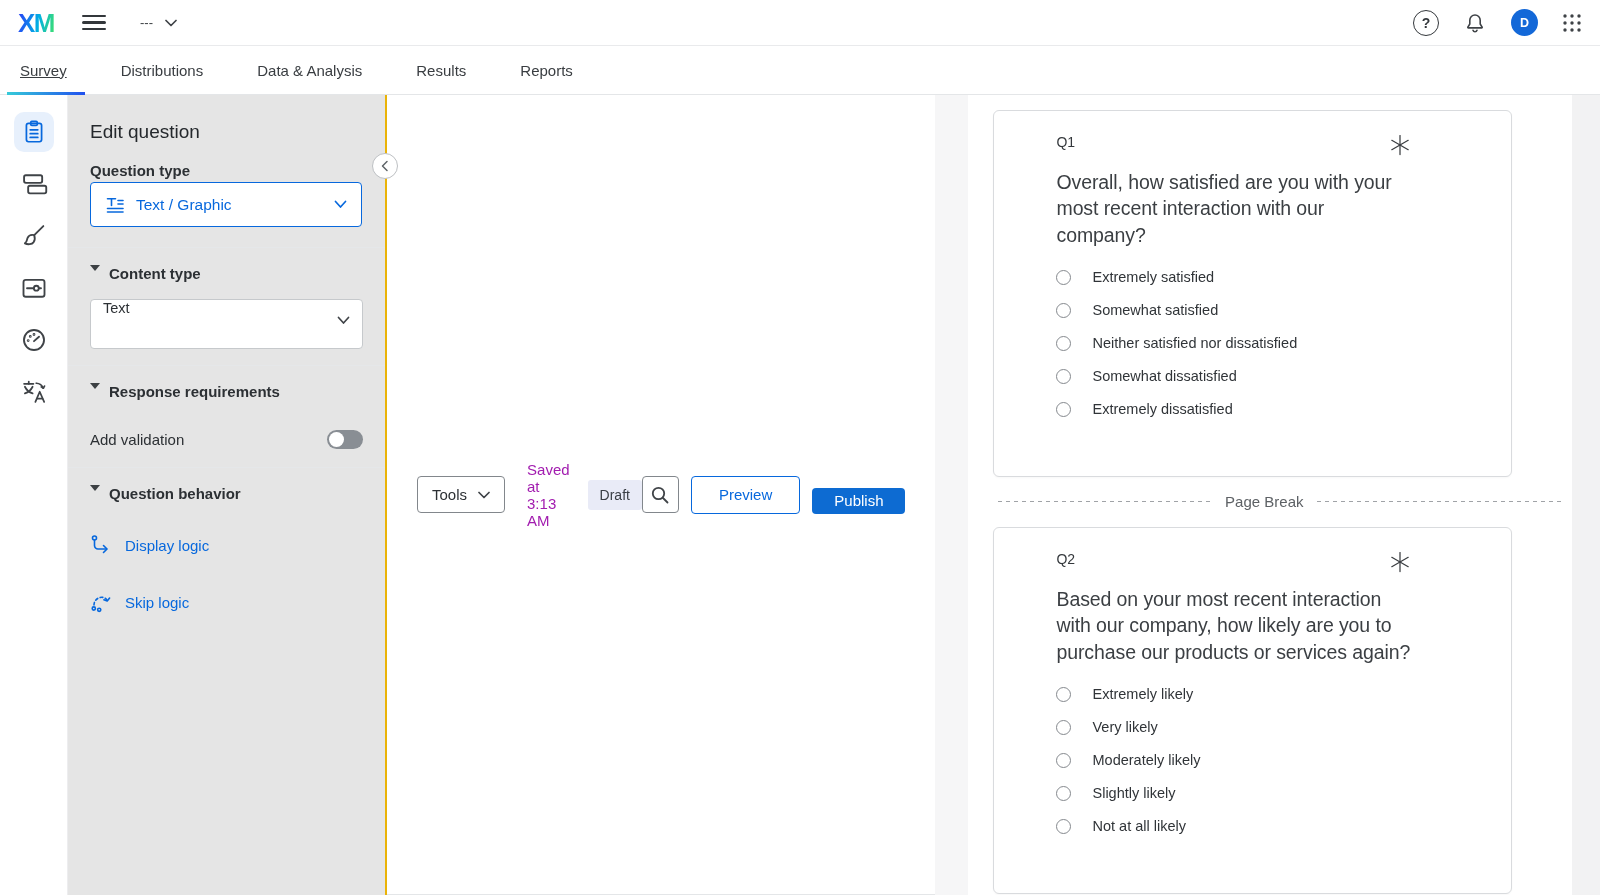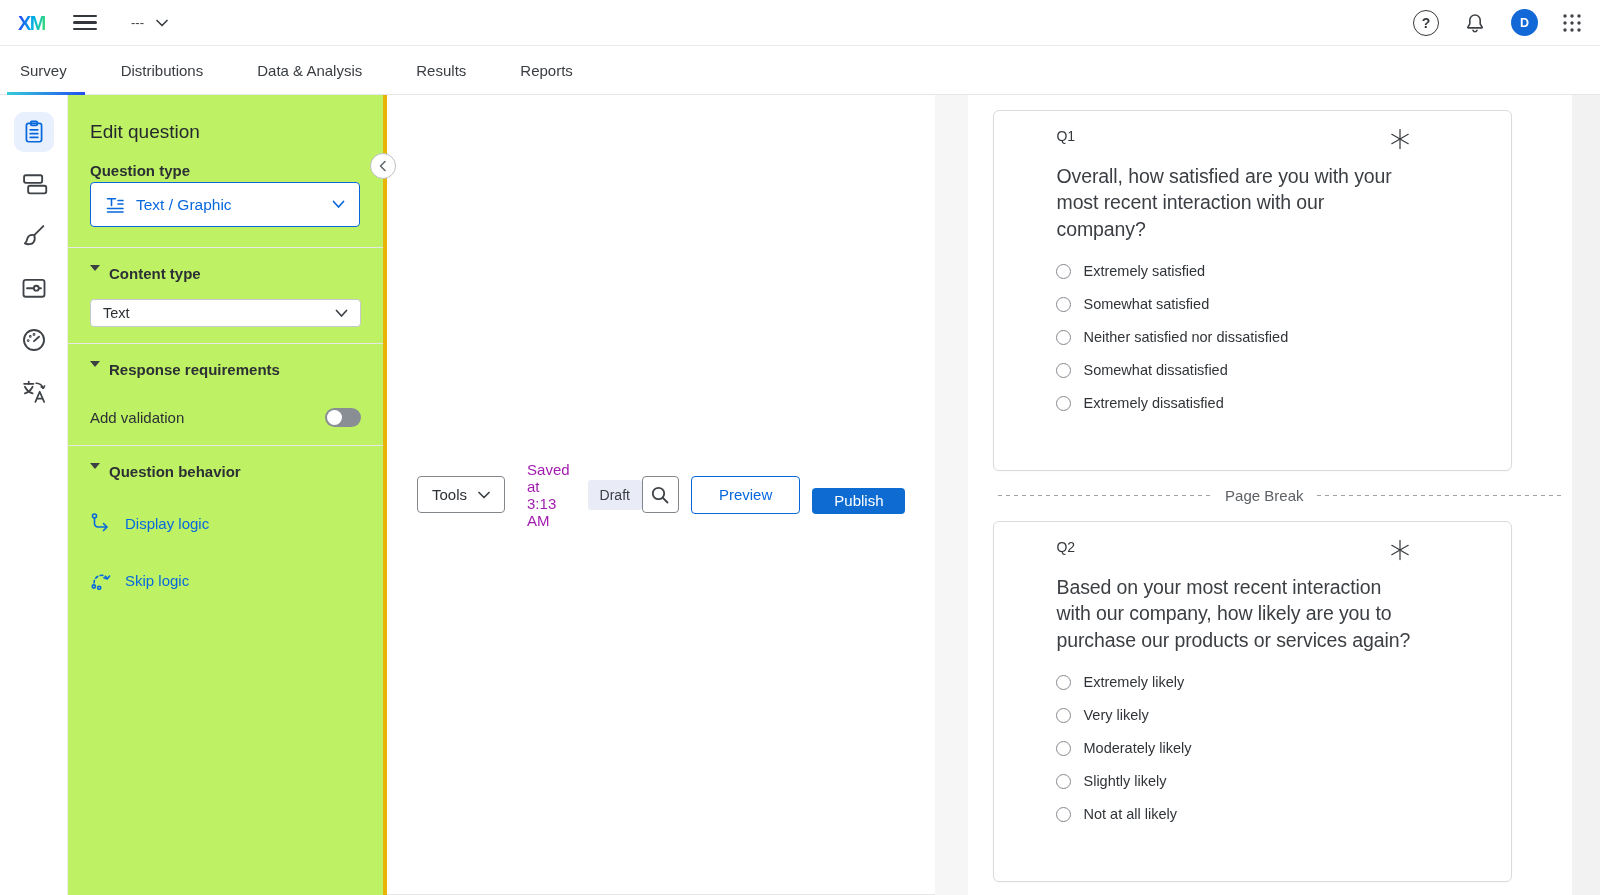--- a/index.html
+++ b/index.html
@@ -2,64 +2,64 @@
 <html><head>
 <meta charset="utf-8">
 <style>
   * { box-sizing: border-box; margin: 0; padding: 0; }
   html,body { width:1600px; height:895px; overflow:hidden; }
   body { font-family:"Liberation Sans", sans-serif; background:#fff; color:#2c3034; }
   .app { width:1600px; height:895px; display:flex; flex-direction:column; }
 
   
   .navbar { flex:0 0 46px; display:flex; align-items:center; padding:0 18px; border-bottom:1px solid #e9eaec; background:#fff; }
-  .logo { font-size:20px; font-weight:800; letter-spacing:-1.5px; line-height:1;
+  .logo { font-size:26px; font-weight:800; letter-spacing:-1.5px; line-height:1;
           background:linear-gradient(100deg,#2b3af7 0%,#00b0e4 55%,#3ee06e 100%);
           -webkit-background-clip:text; background-clip:text; color:transparent; cursor:pointer;text-align:center; }
   .hamburger { margin-left:28px; width:24px; height:16px; display:flex; flex-direction:column; justify-content:space-between; cursor:pointer; }
   .hamburger i { display:block; height:2.4px; background:#33373b; border-radius:2px; }
   .project-switch { margin-left:34px; display:flex; align-items:center; gap:12px; font-size:13px; color:#3c4043; cursor:pointer; }
   .nav-right { margin-left:auto; display:flex; align-items:center; gap:24px; }
   .help-icon { width:26px; height:26px; border:1.8px solid #33373b; border-radius:50%; display:flex; align-items:center; justify-content:center;
                font-size:14px; font-weight:700; color:#33373b; cursor:pointer; }
   .avatar { width:27px; height:27px; border-radius:50%; background:#1368d8; color:#fff; font-size:12.5px; font-weight:700;
             display:flex; align-items:center; justify-content:center; cursor:pointer; }
   .icon-plain { cursor:pointer; display:flex; }
 
   
   .tabbar { flex:0 0 49px; display:flex; align-items:stretch; padding:0 20px; border-bottom:1px solid #e4e6e8; background:#fff; }
   .tab { position:relative; display:flex; align-items:center; padding:0 27px; font-size:15px; color:#393d41; cursor:pointer; white-space:nowrap; }
-  .tab:first-child { padding-left:0; }
+  .tab:first-child { padding-left:0;text-decoration:underline; }
   .tab.active::after { content:""; position:absolute; left:-13px; right:9px; bottom:-1px; height:3px;
                        background:linear-gradient(90deg,#36cbd9,#2050ee); }
 
   
   .body-row { flex:1; display:flex; min-height:0; }
 
   
   .rail { flex:0 0 68px; border-right:1px solid #ededef; background:#fff; display:flex; flex-direction:column; align-items:center; padding-top:17px; gap:12px; }
   .rail-item { width:40px; height:40px; border-radius:10px; display:flex; align-items:center; justify-content:center; cursor:pointer; }
   .rail-item.active { background:#e7f0fc; }
   .rail-item svg { stroke:#3f4347; fill:none; stroke-width:1.6; stroke-linecap:round; stroke-linejoin:round; }
   .rail-item.active svg { stroke:#0768dd; }
 
   
-  .panel { flex:0 0 319px; border-right:4px solid #eab308; background:#bef264; position:relative; }
+  .panel { flex:0 0 319px; border-right:2px solid #eab308; background:#e5e5e5; position:relative; }
   .panel-title { font-size:19px; font-weight:400; color:#24282c; margin:26px 22px 0; }
   .qtype-label { margin:19px 22px 0; font-size:15px; font-weight:700; color:#2c3034; }
   .qtype-btn { margin:3px 22px 0; height:45px; width:calc(100% - 45px); border:1px solid #0768dd; border-radius:4px; background:#fff;
                display:flex; align-items:center; gap:11px; padding:0 14px; cursor:pointer; }
   .qtype-btn .lbl { color:#0768dd; font-size:15.5px; }
   .qtype-btn .chev { margin-left:auto; display:flex; }
   .divider { height:1px; background:#e5e7e9; }
   .d1 { margin-top:20px; } .d2 { margin-top:16px; } .d3 { margin-top:18px; }
   .section { padding:17px 22px 0; }
   .sec-head { display:flex; align-items:flex-start; gap:9px; font-size:15px; font-weight:700; color:#2c3034; cursor:pointer; }
-  .select { margin-top:17px; height:28px; border:1px solid #c6c9cc; border-radius:4px; background:#fff; display:flex; align-items:center;
-            padding:0 12px; font-size:14.5px; color:#2c3034; cursor:pointer; }
+  .select { margin-top:17px; height:50px; border:1px solid #c6c9cc; border-radius:4px; background:#fff; display:flex; 
+            padding:0 12px; font-size:14.5px; color:#2c3034; cursor:pointer;flex-direction:column; }
   .select .chev { margin-left:auto; display:flex; }
   .valid-row { margin-top:30px; display:flex; align-items:center; justify-content:space-between; font-size:15px; color:#2c3034; }
   .toggle { width:36px; height:19px; border-radius:10px; background:#898e94; position:relative; cursor:pointer; }
   .toggle .knob { position:absolute; left:2px; top:2px; width:15px; height:15px; border-radius:50%; background:#fff; }
   .logic-link { margin-top:32px; display:flex; align-items:center; gap:13px; color:#0768dd; font-size:15px; cursor:pointer; }
   .logic-link svg { stroke:#0768dd; fill:none; stroke-width:1.6; stroke-linecap:round; stroke-linejoin:round; }
   .collapse-btn { position:absolute; top:58px; right:-13px; width:26px; height:26px; border-radius:50%; background:#fff;
                   border:1px solid #bdc0c3; display:flex; align-items:center; justify-content:center; z-index:5; cursor:pointer; }
 
   
@@ -74,27 +74,27 @@
   .badge { margin-left:18px; background:#e9ebf7; color:#3a3e45; font-size:14px; padding:7px 12px; border-radius:3px; }
   .toolbar-right { margin-left:auto; display:flex; align-items:center; gap:12px; }
   .icon-btn { width:37px; height:37px; border:1px solid #82878c; border-radius:4px; background:#fff; display:flex; align-items:center; justify-content:center; cursor:pointer; }
   .btn-preview { height:38px; padding:0 27px; border:1px solid #0768dd; color:#0768dd; background:#fff; border-radius:4px; font-size:15px; cursor:pointer; }
   .btn-publish { height:26px; padding:0 22px; border:none; background:#0d6bd2; color:#fff; border-radius:4px; font-size:15px; cursor:pointer;margin-top:12px; }
 
   .content { flex:1; display:flex; min-height:0; background:#fff; }
   .gutter-left { flex:0 0 33px; background:#f6f6f7; }
   .canvas { flex:1; padding:15px 60px 0 25px; overflow:hidden; }
 
-  .qcard { background:#fff; border:1px solid #d9dbde; border-radius:6px; padding:17px 100px 50px 62px; box-shadow:0 1px 2px rgba(0,0,0,0.03); }
+  .qcard { background:#fff; border:1px solid #d9dbde; border-radius:6px; padding:23px 100px 50px 62px; box-shadow:0 1px 2px rgba(0,0,0,0.03); }
   .qcard-head { display:flex; justify-content:space-between; align-items:flex-start; }
   .qid { font-size:14px; color:#34383c; }
   .qstar { cursor:pointer; display:flex; }
   .qtext { margin-top:13px; font-size:19.5px; color:#3b3f43; line-height:1.35; letter-spacing:-0.1px; max-width:940px; }
   .opts { margin-top:13px; }
-  .opt { display:flex; align-items:center; height:33px; gap:12px; cursor:pointer; }
+  .opt { display:flex; align-items:center; height:33px; gap:21px; cursor:pointer; }
   .radio { width:15px; height:15px; border:1px solid #85898e; border-radius:50%; background:#fff; flex:0 0 15px; }
   .opt-label { font-size:14.5px; color:#303438; }
 
   .pagebreak { display:flex; align-items:center; margin:12px -50px 12px 5px; height:26px; gap:14px; }
   .pb-line { flex:1; height:1px; background-image:repeating-linear-gradient(90deg,#a0a3a7 0 4px,transparent 4px 8px); }
   .pb-label { font-size:15px; color:#5d6165; white-space:nowrap; }
 
   .chev-svg { stroke:#3f4347; fill:none; stroke-width:1.7; stroke-linecap:round; stroke-linejoin:round; }
   .chev-blue { stroke:#0768dd; }
 </style>

